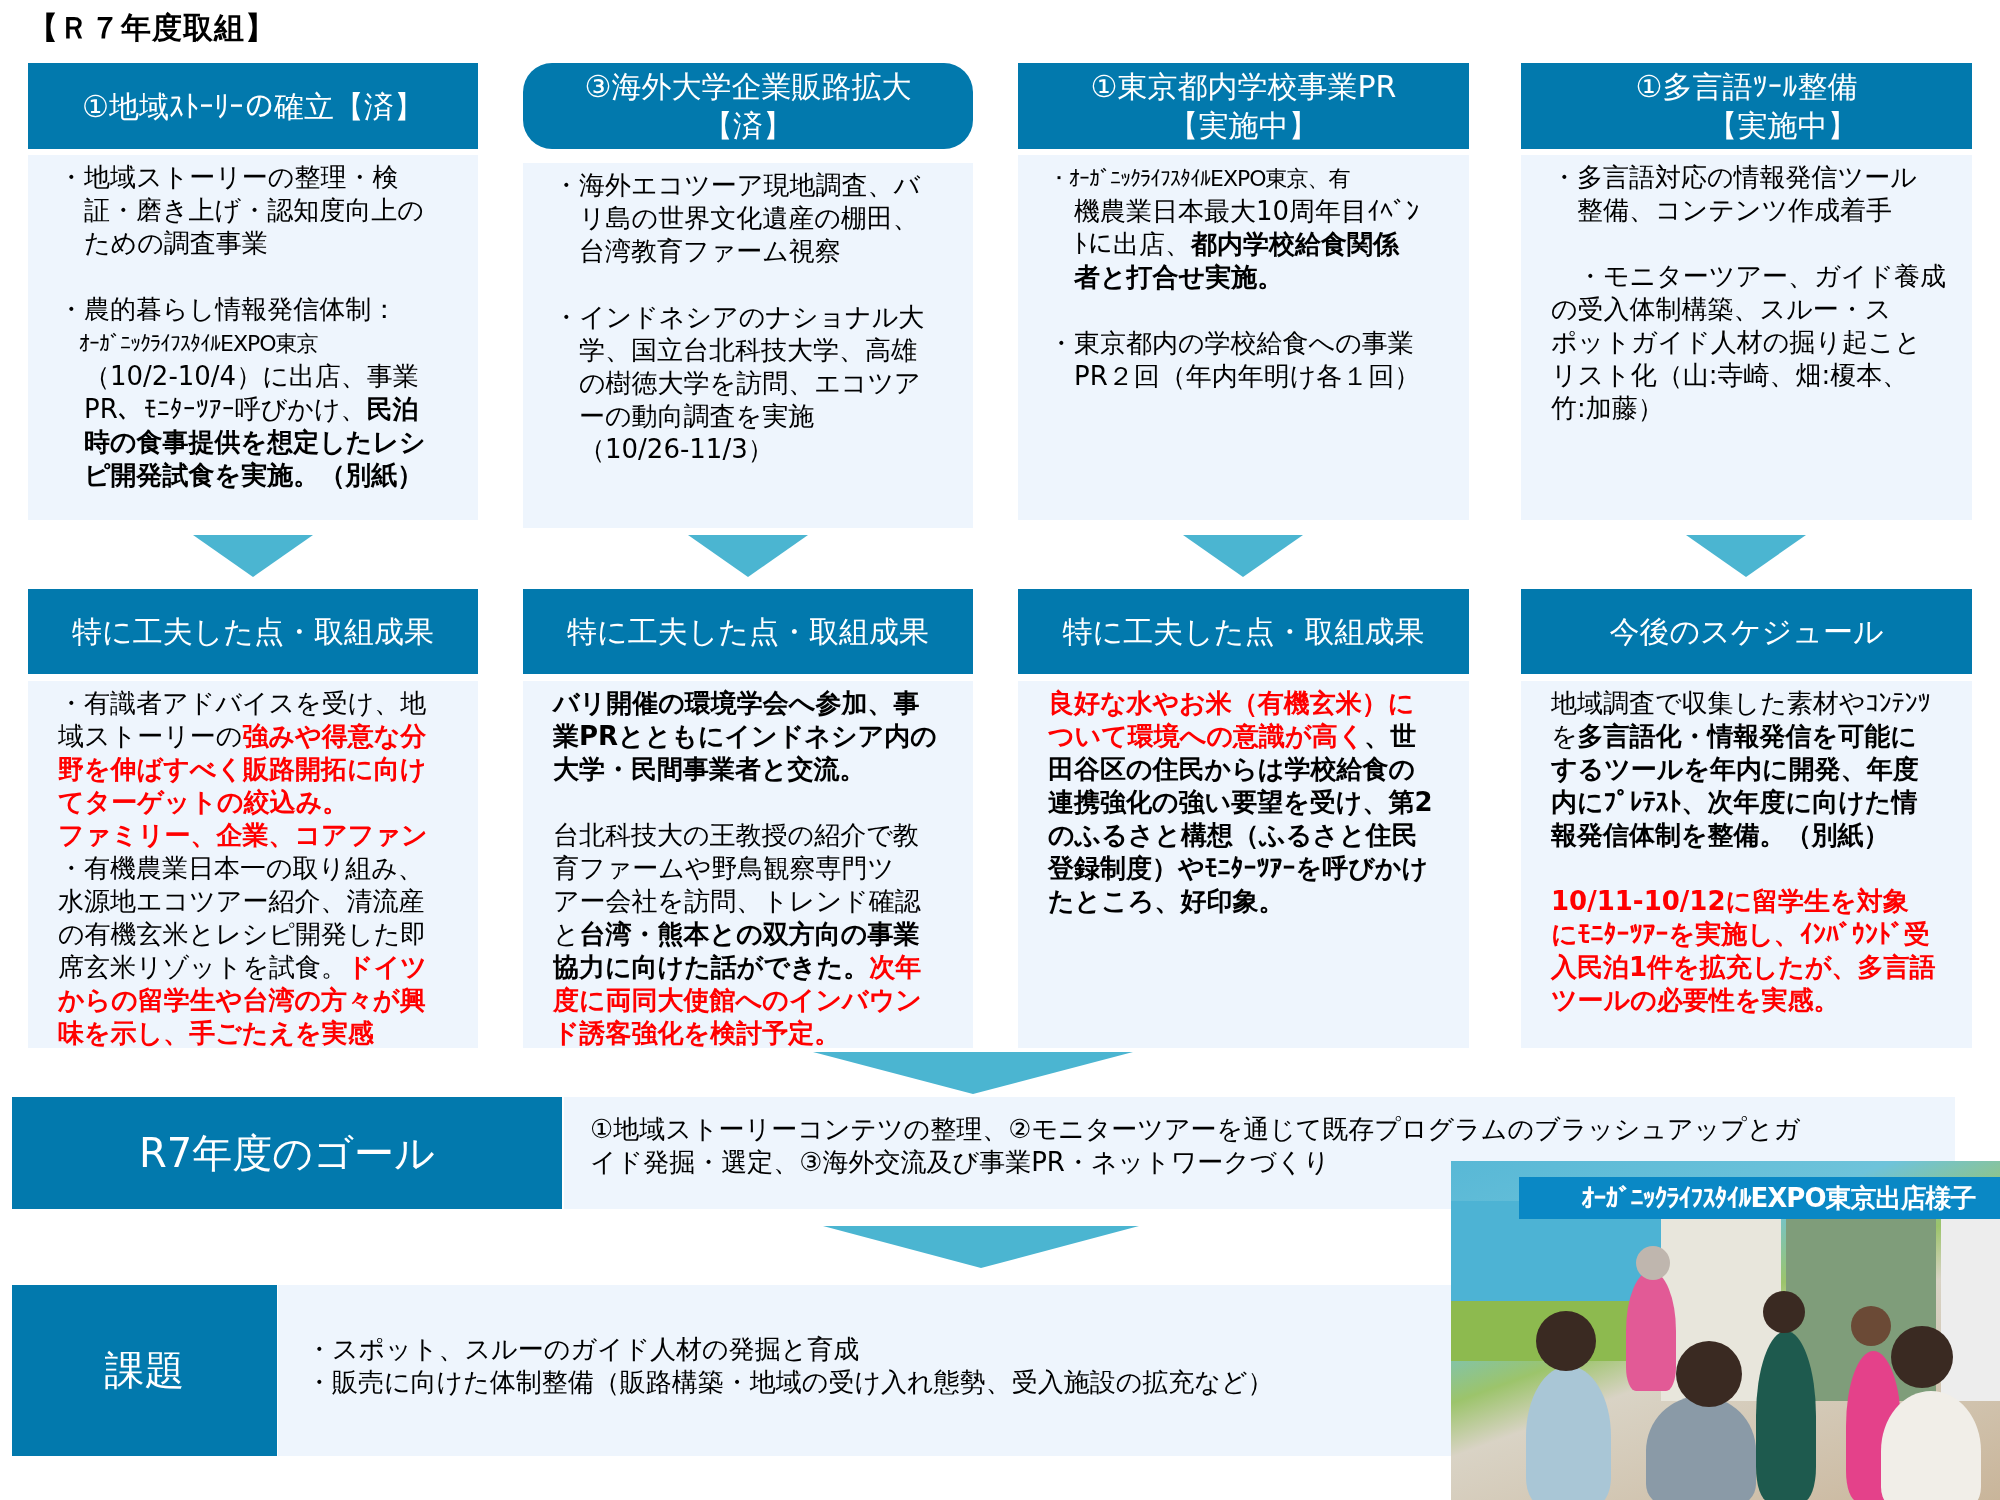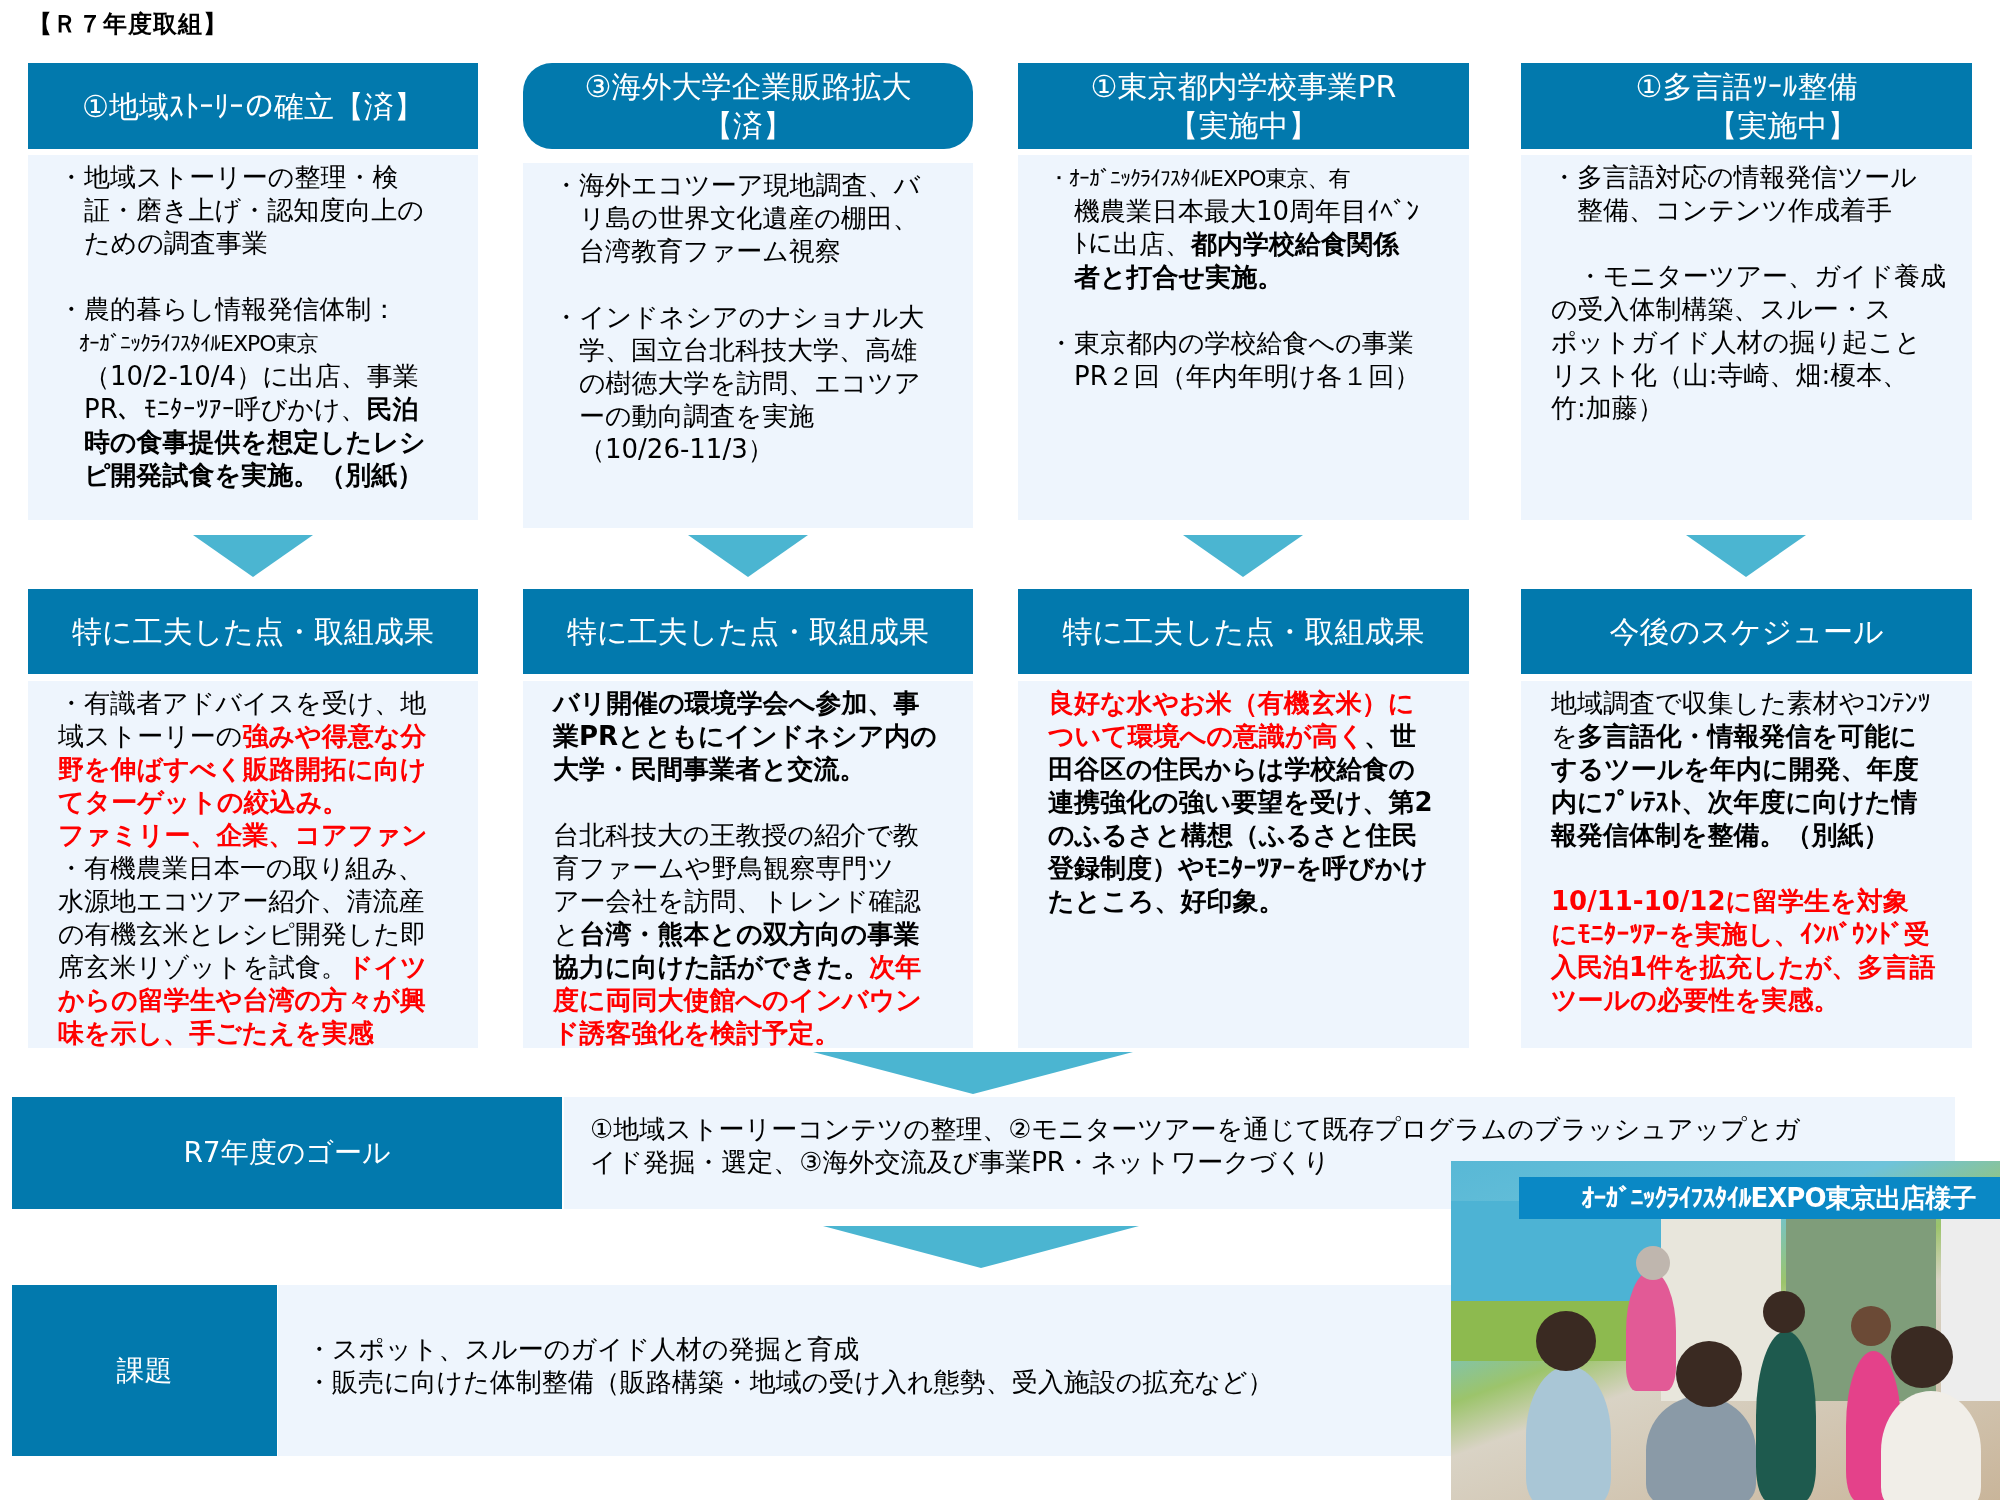--- a/index.html
+++ b/index.html
@@ -4,21 +4,21 @@
 <style>
   html, body { margin: 0; padding: 0; }
   body {
     width: 2000px; height: 1500px; position: relative; overflow: hidden;
     background: #ffffff;
     font-family: "DejaVu Sans", "Liberation Sans", sans-serif;
     color: #000;
   }
   .abs { position: absolute; }
   .page-title {
-    left: 28px; top: 8px; font-size: 24px; font-weight: bold; letter-spacing: 1px;
+    left: 28px; top: 8px; font-size: 30px; font-weight: bold; letter-spacing: 1px;
   }
   .hdr {
     background: #0279AD; color: #fff; display: flex; align-items: center;
     justify-content: center; text-align: center; font-size: 30px; line-height: 39px;
     box-sizing: border-box;
   }
   .body-box {
     background: #EEF5FD; box-sizing: border-box; font-size: 26px; line-height: 33px;
     padding: 6px 18px 0 30px; overflow: hidden;
   }
@@ -32,21 +32,21 @@
     border-left: 60px solid transparent; border-right: 60px solid transparent;
     border-top: 42px solid #4BB5D1;
   }
   .wide-tri {
     width: 0; height: 0;
     border-left: 160px solid transparent; border-right: 160px solid transparent;
     border-top: 42px solid #4BB5D1;
   }
   .side-hdr {
     background: #0279AD; color: #fff; display: flex; align-items: center; justify-content: center;
-    font-size: 28px;
+    font-size: 40px;
   }
   .side-body {
     background: #EEF5FD; box-sizing: border-box; font-size: 26px; line-height: 33px;
   }
   .photo {
     background:
       linear-gradient(180deg, rgba(255,255,255,0) 0%, rgba(255,255,255,0) 100%),
       linear-gradient(160deg, #58B8D6 0%, #6EC3DA 30%, #9CC46B 45%, #D9D3C5 55%, #C9B59A 100%);
     overflow: hidden;
   }

